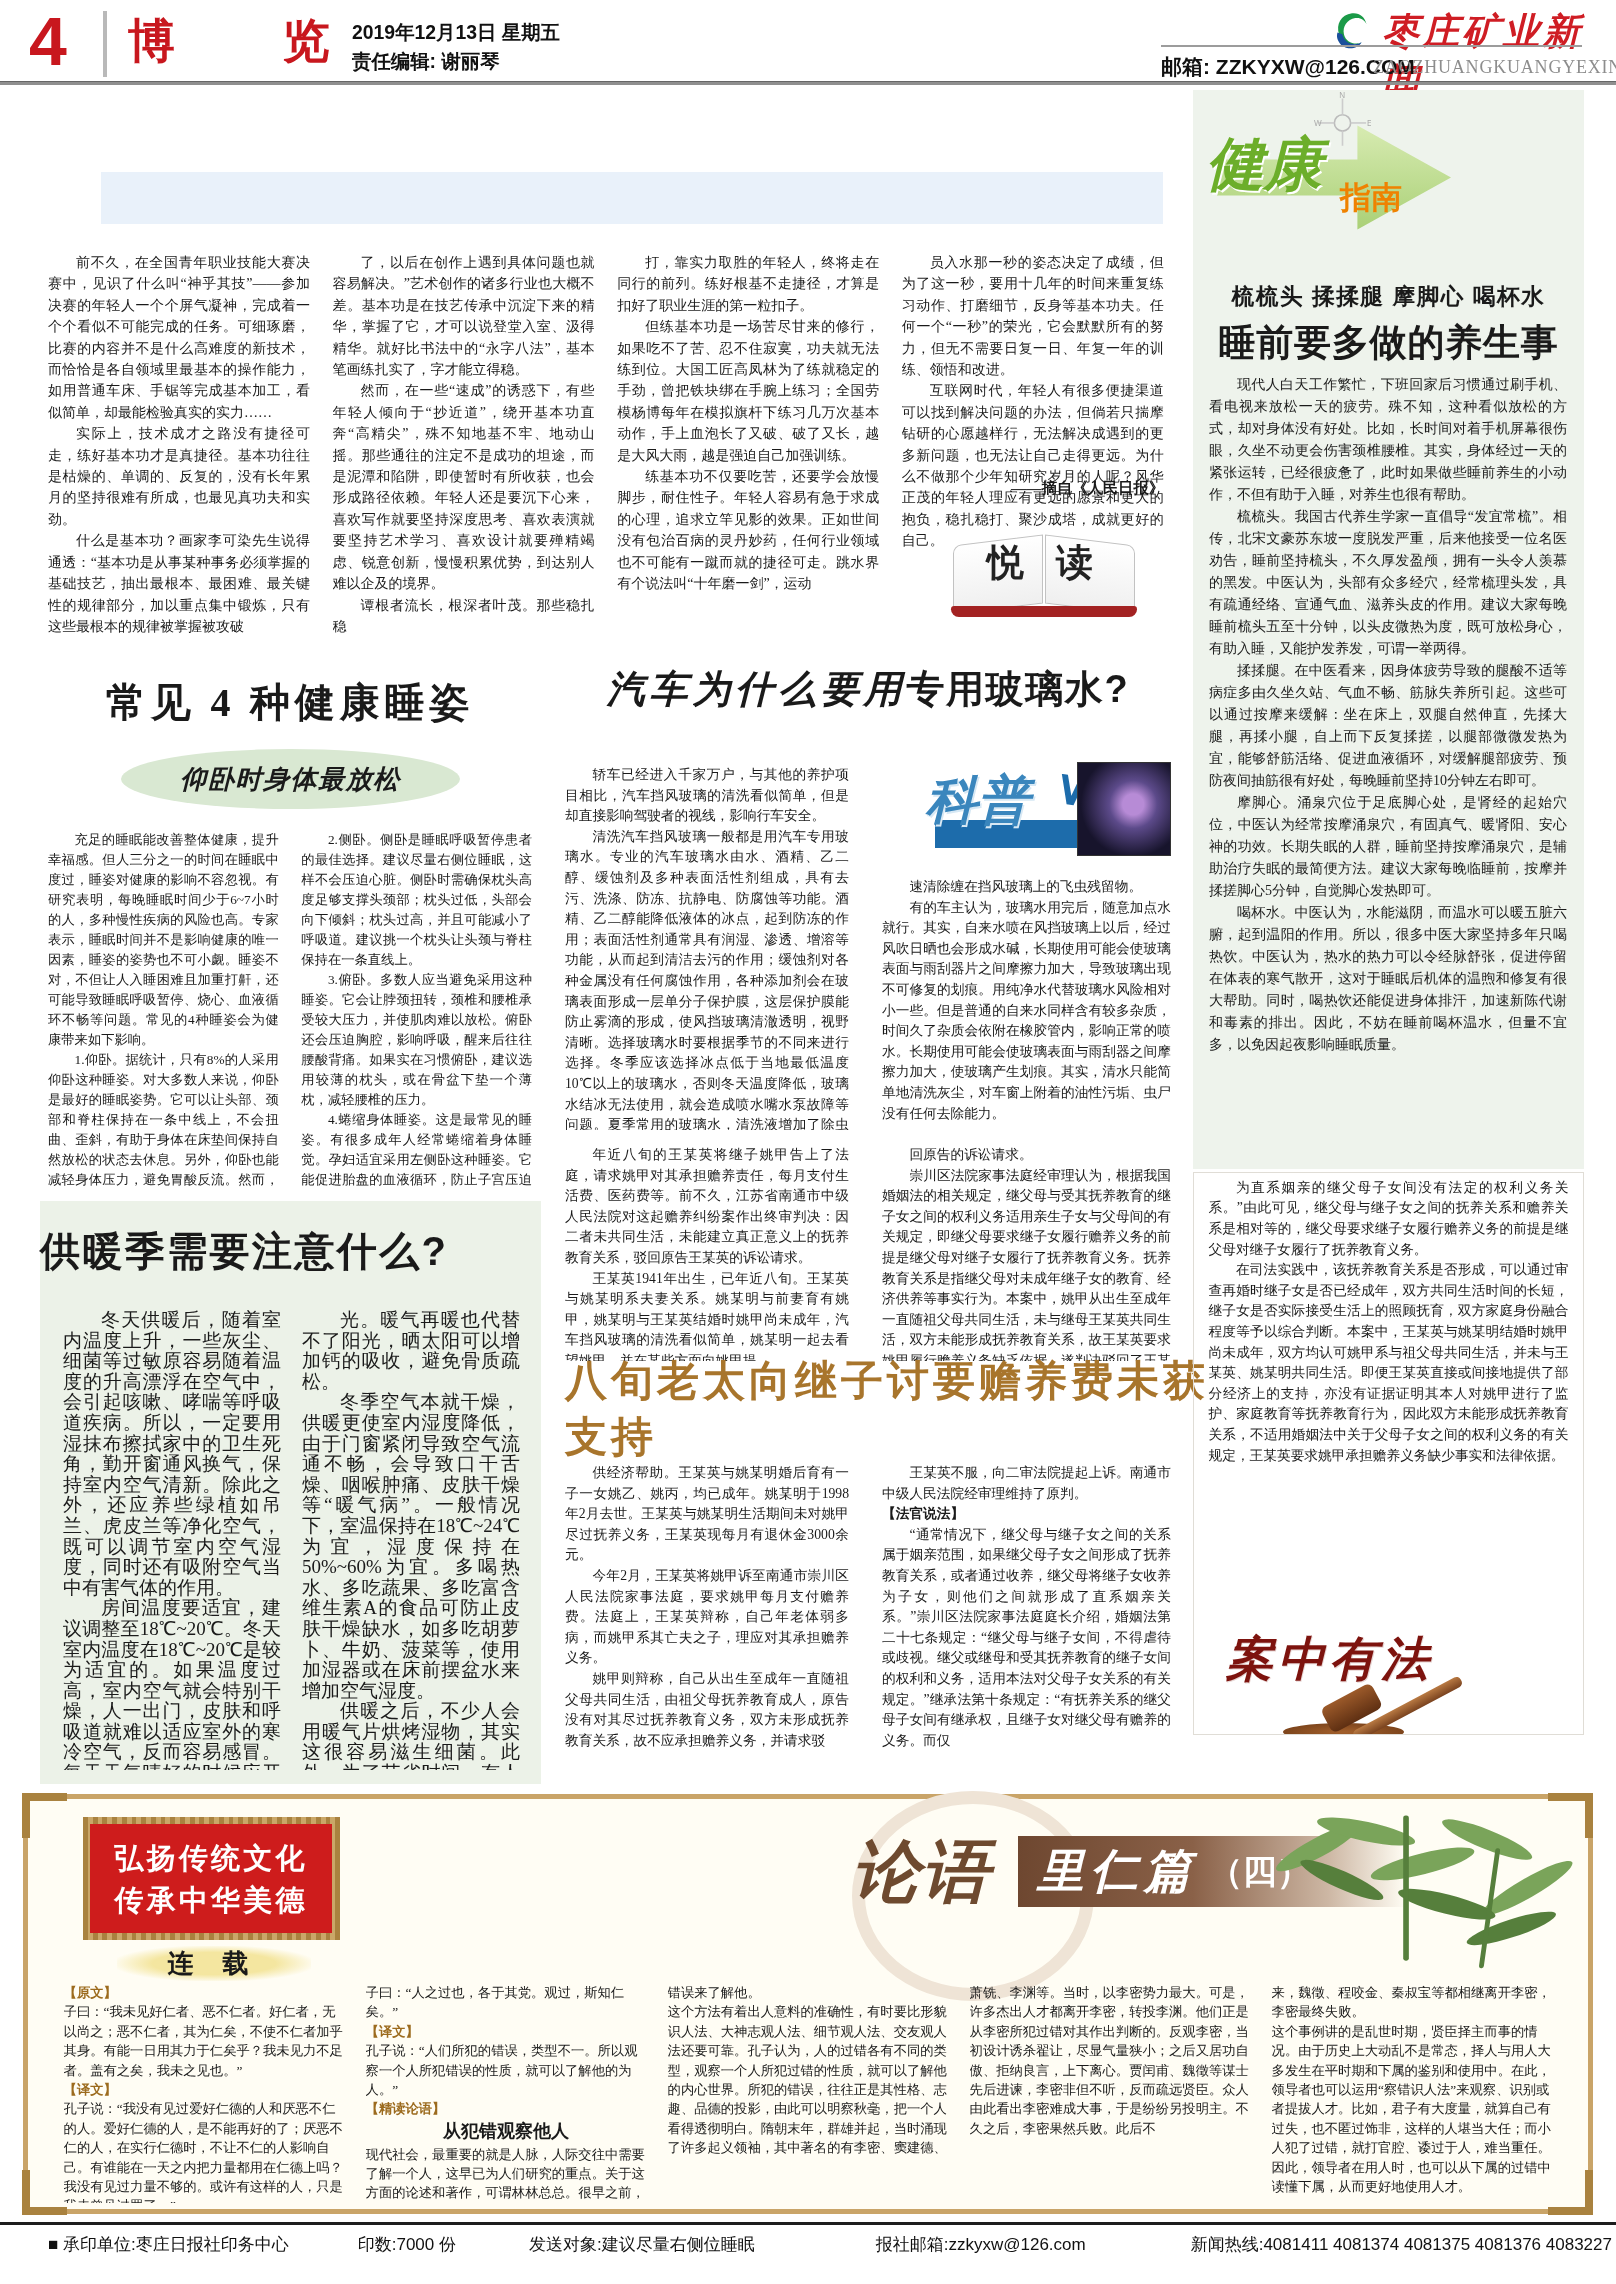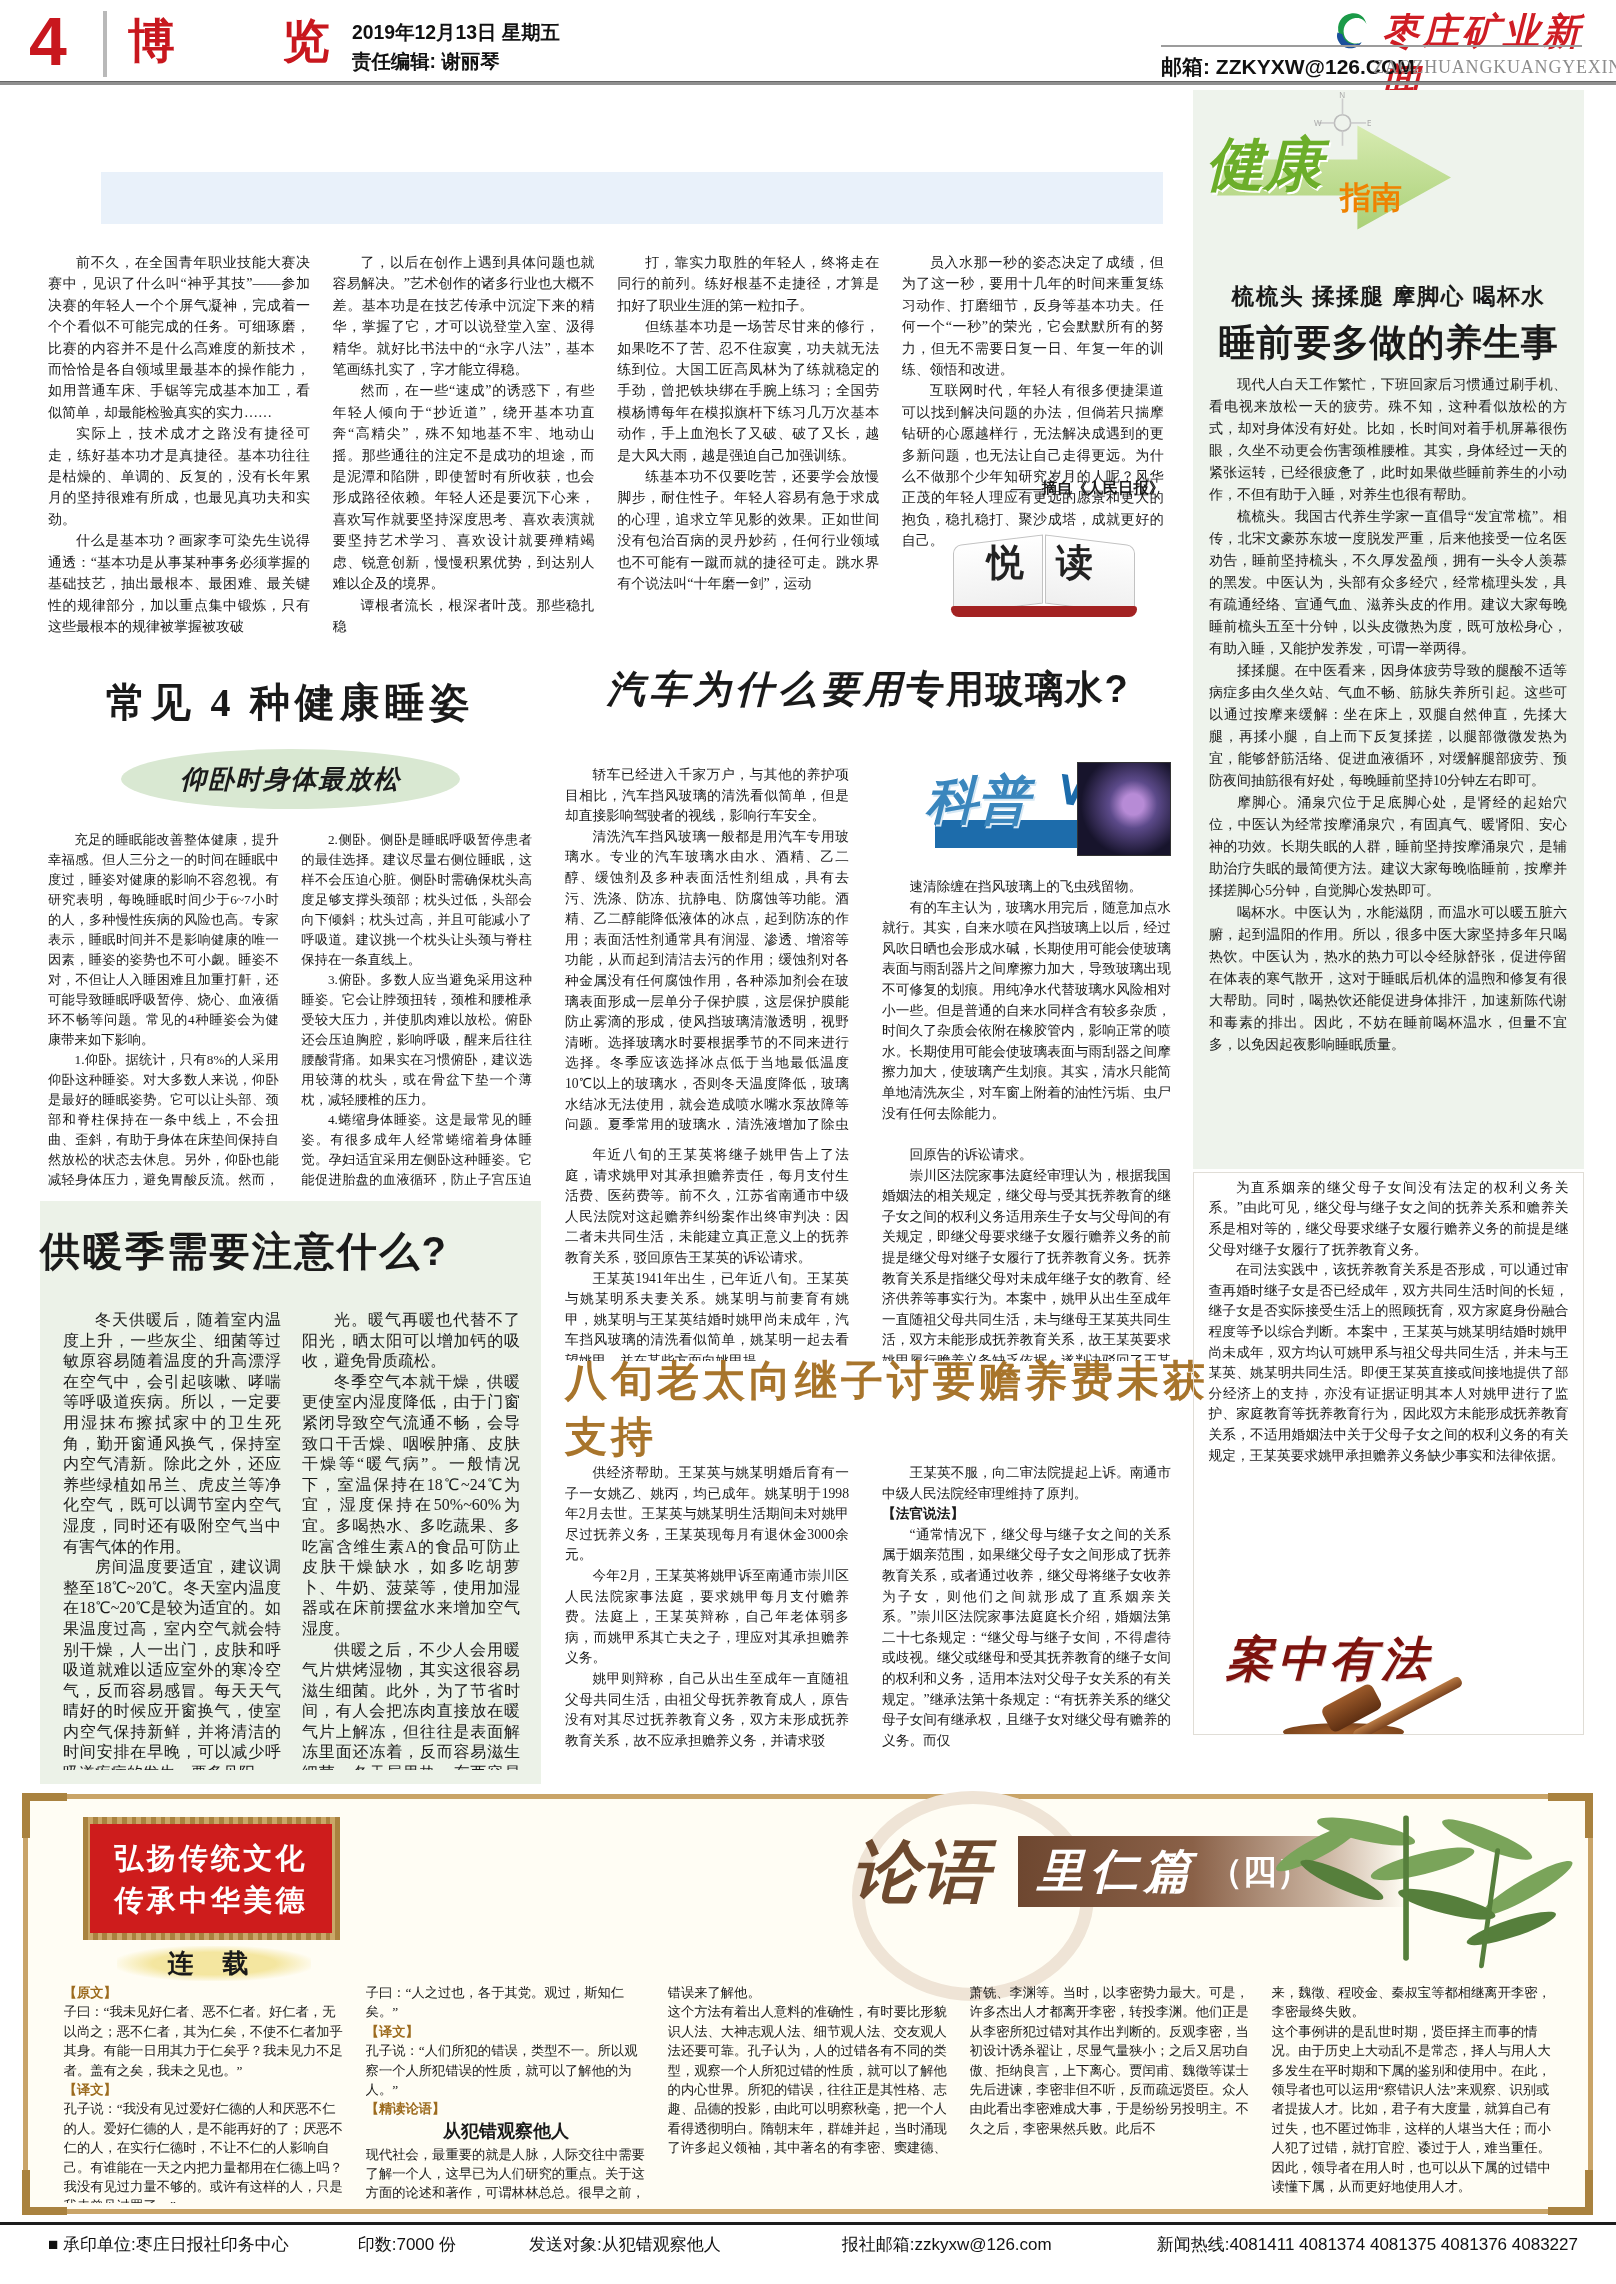--- a/index.html
+++ b/index.html
@@ -68,21 +68,21 @@
   .law-col3{left:1193px;top:1172px;width:391px;height:563px;border:0.8px solid #e0ddd6;padding:4.8px 14.5px;overflow:hidden;font-size:13.7px;line-height:20.6px;}
   .stamp-law{position:absolute;left:32px;top:452px;width:323px;height:137px;}
   .stamp-law .txt{position:absolute;left:0;top:24px;width:100%;font-size:47px;font-weight:bold;font-style:italic;color:#7d130e;letter-spacing:4.8px;text-shadow:0.8px 0.8px 0 #e7d6d4;}
   .stamp-law .head{position:absolute;left:97px;top:69px;width:57px;height:27.5px;background:linear-gradient(180deg,#9c5a2a,#5e2f12);border-radius:6.5px;transform:rotate(-28deg);}
   .stamp-law .handle{position:absolute;left:121px;top:78px;width:121px;height:10.5px;background:linear-gradient(180deg,#b97a43,#7a431f);border-radius:4.8px;transform:rotate(-28deg);}
   .stamp-law .base{position:absolute;left:57px;top:98px;width:121px;height:18px;background:radial-gradient(ellipse at center,#a3602c,#6e3a16);border-radius:50%;}
   
   .heating{left:40px;top:1201px;width:501px;height:583px;background:#ecf2e8;padding:0;}
   .heat-title{left:40px;top:1224px;width:501px;font-size:40px;font-weight:bold;font-family:"Liberation Sans",sans-serif;letter-spacing:2.4px;}
   .heat-cols{left:63px;top:1310px;width:457px;height:460px;display:flex;gap:21px;}
-  .heat-cols .col{width:218px;height:460px;overflow:hidden;font-size:16px;line-height:20.6px;font-family:Liberation Serif, serif;}
+  .heat-cols .col{width:218px;height:460px;overflow:hidden;font-size:19px;line-height:20.6px;font-family:Liberation Serif, serif;}
   
   .lunyu{left:22.6px;top:1794px;width:1570px;height:420px;background:#fffdf4;border:5.7px solid #c9a468;}
   .lunyu .corner{position:absolute;width:45px;height:45px;border:8px solid #a9823f;}
   .lunyu .c-tl{left:-5.7px;top:-5.7px;border-right:none;border-bottom:none;}
   .lunyu .c-tr{right:-5.7px;top:-5.7px;border-left:none;border-bottom:none;}
   .lunyu .c-bl{left:-5.7px;bottom:-5.7px;border-right:none;border-top:none;}
   .lunyu .c-br{right:-5.7px;bottom:-5.7px;border-left:none;border-top:none;}
   .stamp-red-outer{position:absolute;left:55px;top:18px;width:257px;height:123px;background:#b98d52;padding:7.3px;background-image:repeating-linear-gradient(90deg,#a9823f 0 4.8px,#caa768 4.8px 9.7px);}
   .stamp-red{width:100%;height:100%;background:#ce1c1c;color:#fff;display:flex;flex-direction:column;align-items:center;justify-content:center;font-size:29px;font-weight:bold;letter-spacing:3.2px;line-height:42px;}
   .serial{position:absolute;left:89px;top:147px;width:194px;text-align:center;font-size:26px;font-weight:bold;letter-spacing:11.3px;background:radial-gradient(ellipse at center,#f4e6a0 0 45%,rgba(244,230,160,0) 75%);}
@@ -321,19 +321,19 @@
           <p class="li-p">来，魏徵、程咬金、秦叔宝等都相继离开李密，李密最终失败。</p>
           <p class="li-p">这个事例讲的是乱世时期，贤臣择主而事的情况。由于历史上大动乱不是常态，择人与用人大多发生在平时期和下属的鉴别和使用中。在此，领导者也可以运用“察错识人法”来观察、识别或者提拔人才。比如，君子有大度量，就算自己有过失，也不匿过饰非，这样的人堪当大任；而小人犯了过错，就打官腔、诿过于人，难当重任。因此，领导者在用人时，也可以从下属的过错中读懂下属，从而更好地使用人才。</p>
         </div>
     </div>
   </div>
 
   <div class="abs footer-rule" data-interactable="false"></div>
   <div class="abs footer" data-interactable="false">
     <span class="f1" data-interactable="false">■ 承印单位:枣庄日报社印务中心</span>
     <span class="f2" data-interactable="false">印数:7000 份</span>
-    <span class="f3" data-interactable="false">发送对象:从犯错观察他人</span>
+    <span class="f3" data-interactable="false">发送对象:建议尽量右侧位睡眠</span>
     <span class="f4" data-interactable="false">报社邮箱:zzkyxw@126.com</span>
     <span class="f5" data-interactable="false">新闻热线:4081411  4081374  4081375  4081376  4083227</span>
   </div>
 
 </div>
 
 
 </body></html>

